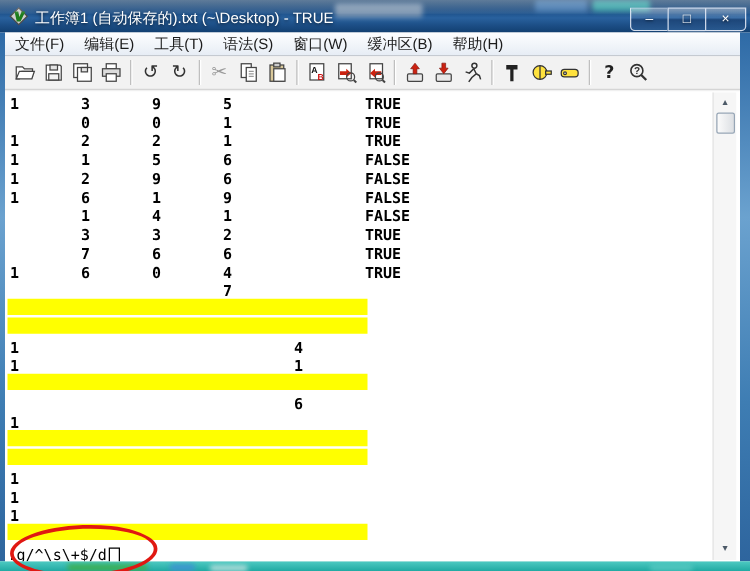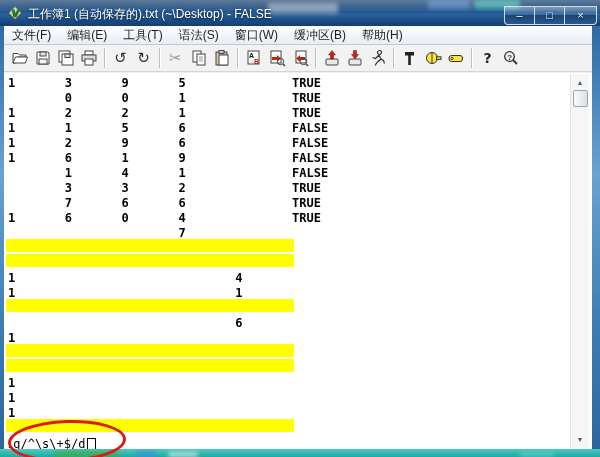--- a/index.html
+++ b/index.html
@@ -77,21 +77,21 @@
 <div class="window">
 
   <div class="titlebar">
     <div class="blob" style="left:268px;top:3px;width:70px;height:11px;background:#8fa3b8;"></div>
     <div class="blob" style="left:428px;top:0;width:42px;height:10px;background:#3e78b4;"></div>
     <div class="blob" style="left:474px;top:0;width:46px;height:9px;background:#2fb3ac;"></div>
     <svg class="win-icon" viewBox="0 0 16 16">
       <rect x="3.2" y="3.2" width="9.6" height="9.6" transform="rotate(45 8 8)" fill="#cfcfcf" stroke="#4a4a4a" stroke-width="1"></rect>
       <path d="M4.6 4.2h3l.9 4.4 1.8-4.4h3L9.4 12.2H6.4z" fill="#1c7d1c"></path>
     </svg>
-    <span class="title-text">工作簿1 (自动保存的).txt (~\Desktop) - FALSE</span>
+    <span class="title-text">工作簿1 (自动保存的).txt (~\Desktop) - TRUE</span>
     <div class="win-buttons">
         <div class="win-btn">–</div>
         <div class="win-btn">□</div>
         <div class="win-btn">×</div>
       </div>
   </div>
 
   <div class="border-left"></div>
   <div class="border-right"></div>
   <div class="bottom-strip">

